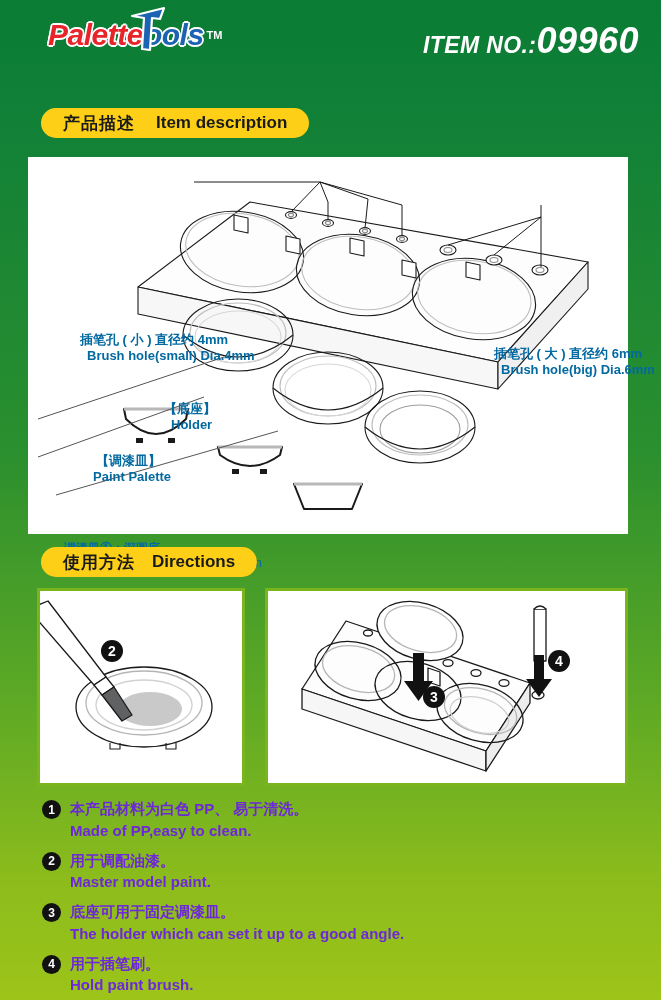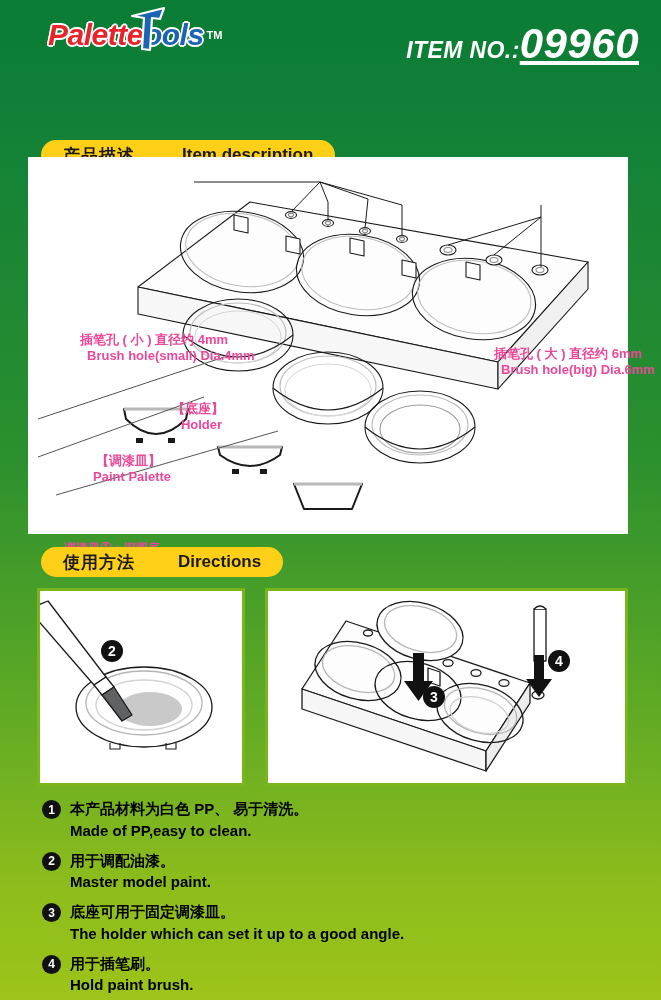--- a/index.html
+++ b/index.html
@@ -27,65 +27,65 @@
                 1.4px 1.4px 0 #fff, 0 -1.6px 0 #fff, 0 1.6px 0 #fff,
                 -1.6px 0 0 #fff, 1.6px 0 0 #fff;
   }
   .logo-tm { font-size:11px; color:#ffffff; font-weight:bold; vertical-align:super; margin-left:3px; }
   #logo-swoosh { position:absolute; left:130px; top:6px; }
   #item-no {
     position:absolute; right:22px; top:20px;
     color:#ffffff; font-weight:bold; font-style:italic; white-space:nowrap;
   }
   #item-no .lbl { font-size:23px; letter-spacing:0.4px;text-align:center; }
-  #item-no .num { font-size:42px; letter-spacing:0.5px;text-decoration:underline; }
+  #item-no .num { font-size:36px; letter-spacing:0.5px; }
 
   
   .badge {
     position:absolute; background:#fdd017; border-radius:16px;
     height:30px; display:flex; align-items:center; gap:17px;
     padding:0 22px; color:#1a1a1a; font-weight:bold;
   }
   .badge .cn { font-size:17px; letter-spacing:1px; }
-  .badge .en { font-size:17px;margin-left:26px; }
-  #badge-desc { left:41px; top:140px;gap:21px; }
+  .badge .en { font-size:17px; }
+  #badge-desc { left:41px; top:108px;gap:21px; }
   #badge-dir  { left:41px; top:547px; }
 
   
   .panel { position:absolute; background:#ffffff; }
   #panel-desc { left:28px; top:157px; width:600px; height:377px; }
   #panel-dir-left  { left:37px; top:588px; width:208px; height:198px; border:3px solid #7ab51d; }
   #panel-dir-right { left:265px; top:588px; width:363px; height:198px; border:3px solid #7ab51d; }
 
   
-  .lab { position:absolute; color:#ec4899; line-height:1.22; white-space:nowrap; }
+  .lab { position:absolute; color:#0369a1; line-height:1.22; white-space:nowrap; }
   .lab .cn { font-size:12px; font-weight:bold; display:block; }
   .lab .en { font-size:12px; display:block;padding-left:7px; }
   .lab.ctr { text-align:center; }
   .lab.big .cn { font-size:13px; }
   .lab.big .en { font-size:13px; font-weight:bold; }
 
   #lab-small  { left:52px;  top:175px; }
   #lab-big    { left:466px; top:189px; }
-  #lab-holder { left:144px; top:244px; text-align:center; }
+  #lab-holder { left:136px; top:244px; text-align:left; }
   #lab-palette{ left:58px;  top:296px; text-align:center; }
   #lab-p1     { left:36px;  top:384px; }
   #lab-p2     { left:36px;  top:483px; }
   #lab-p3     { left:358px; top:489px; }
 
   
   #bullets { position:absolute; left:42px; top:798px; width:600px; }
   .bullet-row { display:flex; align-items:flex-start; margin-bottom:8px; }
   .bullet-num {
     flex:0 0 auto; width:19px; height:19px; border-radius:50%;
     background:#111; color:#fff; font-size:12px; font-weight:bold;
     display:flex; align-items:center; justify-content:center;
     margin-top:2px; margin-right:9px;
   }
-  .bullet-txt { color:#000000; font-weight:bold; line-height:1.45; }
+  .bullet-txt { color:#6d28d9; font-weight:bold; line-height:1.45; }
   .bullet-txt .cn { font-size:15px; display:block; }
   .bullet-txt .en { font-size:15px; display:block; }
 
   svg { display:block; }
 </style>
 </head>
 <body>
 
 <div id="header">
 

